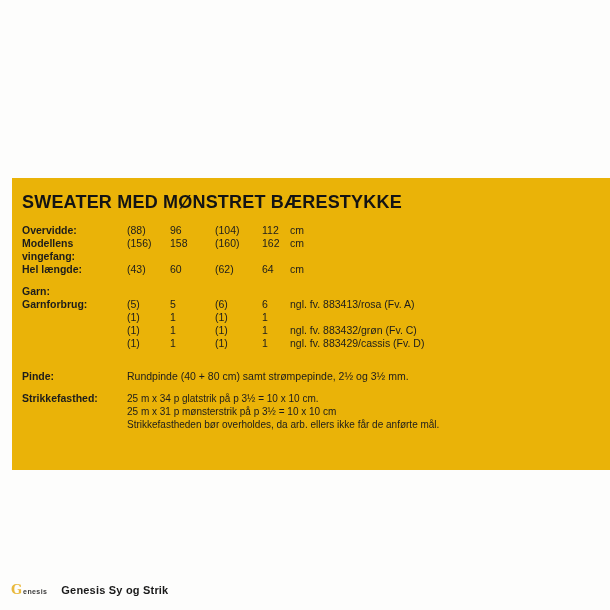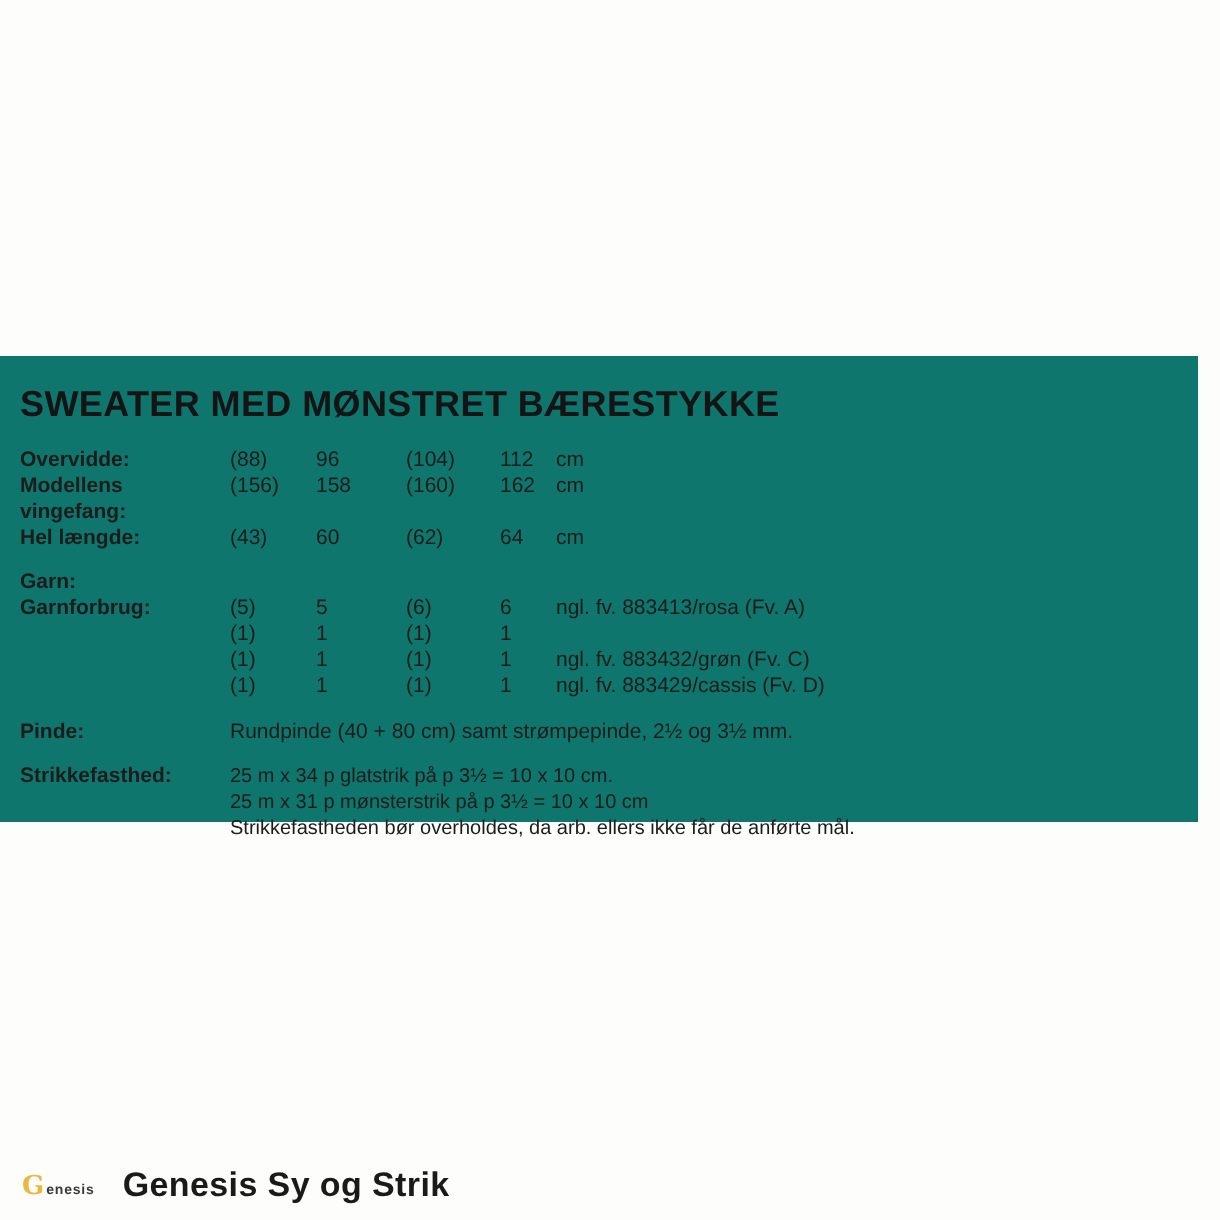--- a/index.html
+++ b/index.html
@@ -4,57 +4,57 @@
 <style>
   html, body { margin:0; padding:0; }
   body {
     width:610px; height:610px; position:relative;
     background:#fdfdfc;
     font-family:"Liberation Sans", sans-serif;
     color:#1c1c1c;
     overflow:hidden;
   }
   .paper {
-    position:absolute; left:0; top:178px; width:599px; height:233px;
-    background:#0f766e;
+    position:absolute; left:12px; top:178px; width:599px; height:292px;
+    background:#eab308;
     box-sizing:border-box;
     padding:14px 12px 0 10px;
   }
   .doc-title {
     font-size:18px; font-weight:bold; letter-spacing:0.2px;
     line-height:21px; color:#141414;
   }
   .row { display:flex; font-size:10.5px; line-height:13px; }
   .lab  { width:105px; font-weight:bold; }
   .c1 { width:43px; }
   .c2 { width:45px; }
   .c3 { width:47px; }
   .c4 { width:28px; }
   .c5 { flex:1; }
   .size-row   { margin-top:13px; }
   .meas-block { margin-top:11px; }
   .yarn-block { margin-top:9px; }
-  .pinde-row  { margin-top:10px; }
+  .pinde-row  { margin-top:20px; }
   .gauge-block{ margin-top:9px; }
   .gauge-line { font-size:10px; line-height:13px; }
   .footer {
     position:absolute; left:11px; top:583px;
     display:flex; align-items:center;
   }
   .logo-mark { display:flex; align-items:baseline; }
   .logo-g {
     font-family:"DejaVu Serif", serif;
     font-size:13px; font-weight:bold; line-height:13px;
   }
   .logo-word {
     font-size:7px; font-weight:bold; color:#3a3a3a;
     letter-spacing:0.4px; margin-left:1px;
   }
   .brand {
-    font-size:17px; font-weight:bold; color:#1a1a1a;
+    font-size:11px; font-weight:bold; color:#1a1a1a;
     margin-left:14px; letter-spacing:0.2px;
   }
 </style>
 </head>
 <body>
 
 <div class="paper">
 
   <div class="doc-title">SWEATER MED MØNSTRET BÆRESTYKKE</div>
 

